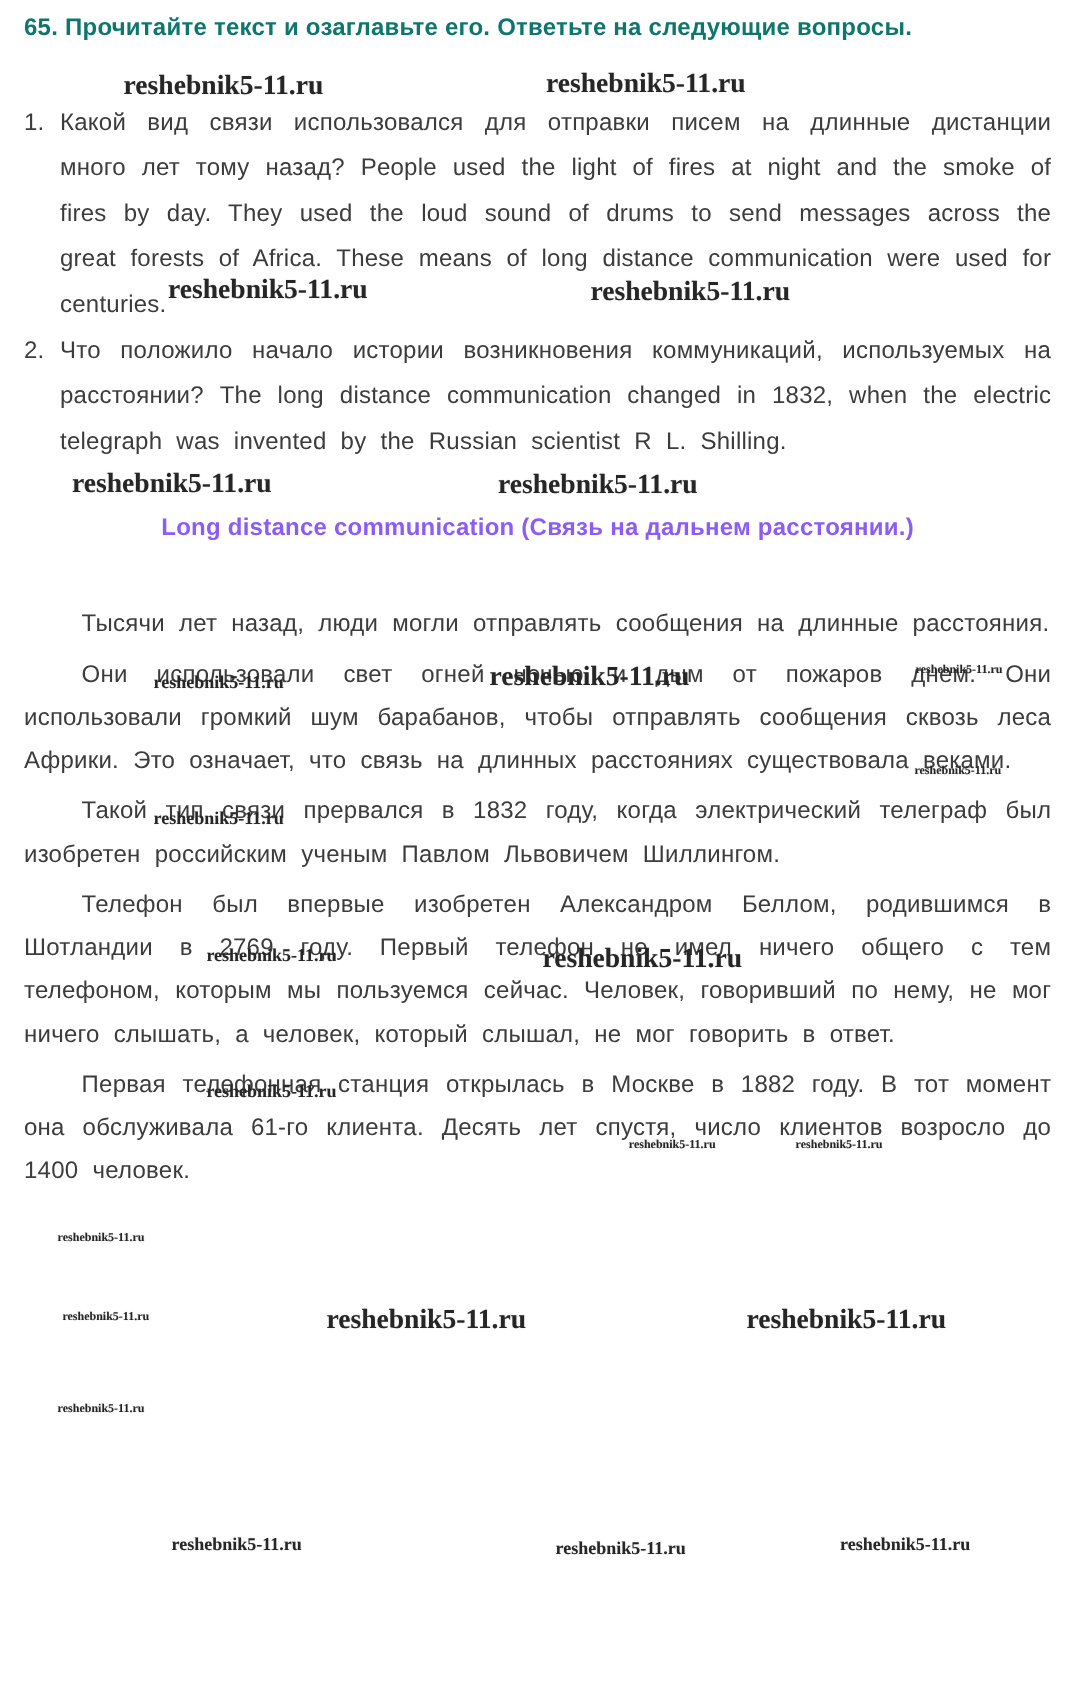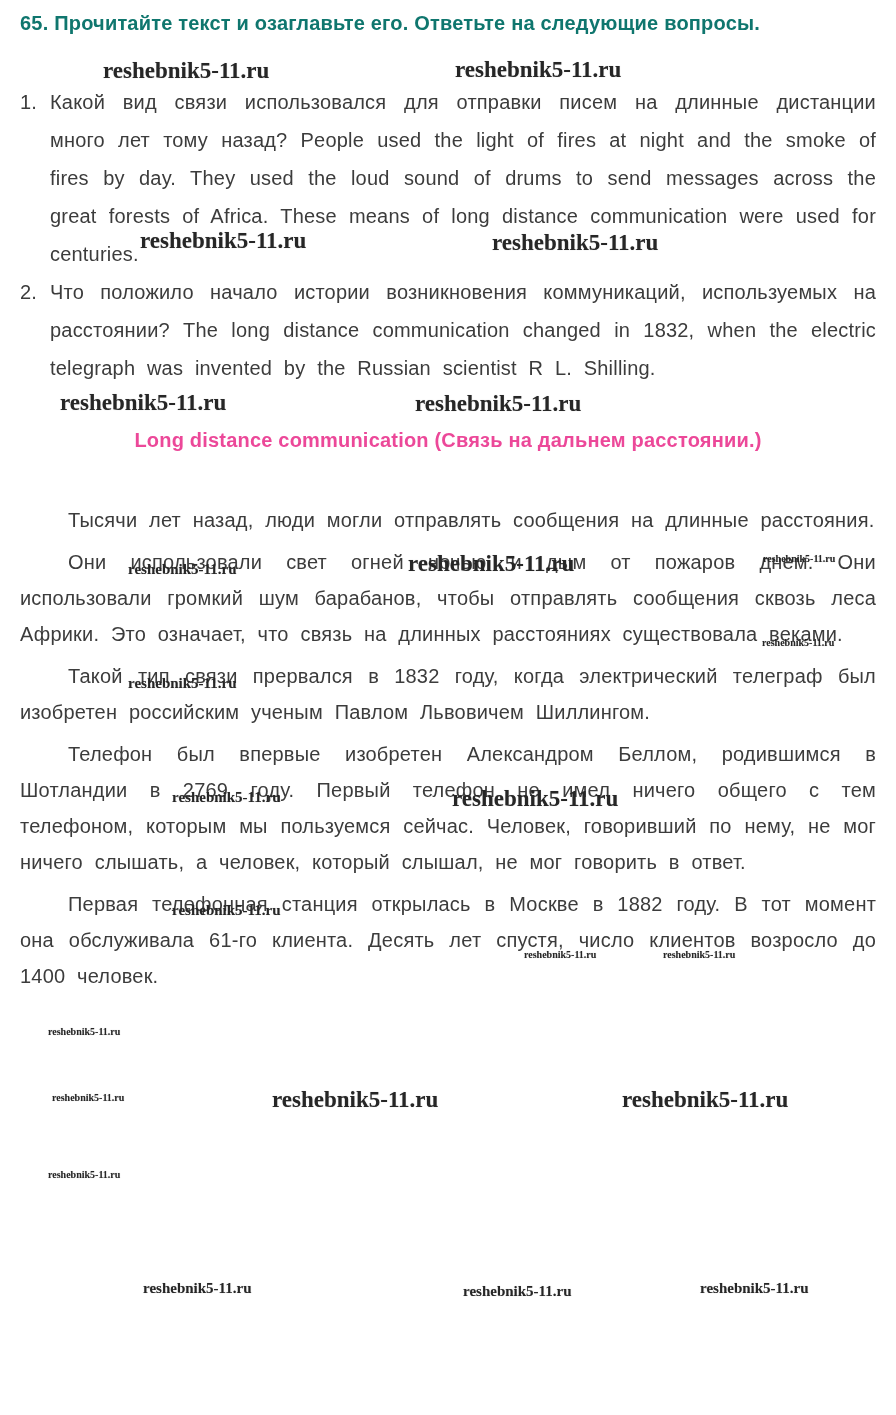--- a/index.html
+++ b/index.html
@@ -41,21 +41,21 @@
     position: absolute;
     left: 0;
     top: 0;
     word-spacing: normal;
   }
   .title {
     margin-top: 42px;
     text-align: center;
     font-size: 20px;
     font-weight: 700;
-    color: #ec4899;
+    color: #8b5cf6;
     letter-spacing: 0.2px;
   }
   .body-text {
     margin-top: 50px;
   }
   .body-text p {
     text-indent: 48px;
     text-align: justify;
     font-size: 20px;
     line-height: 36px;

